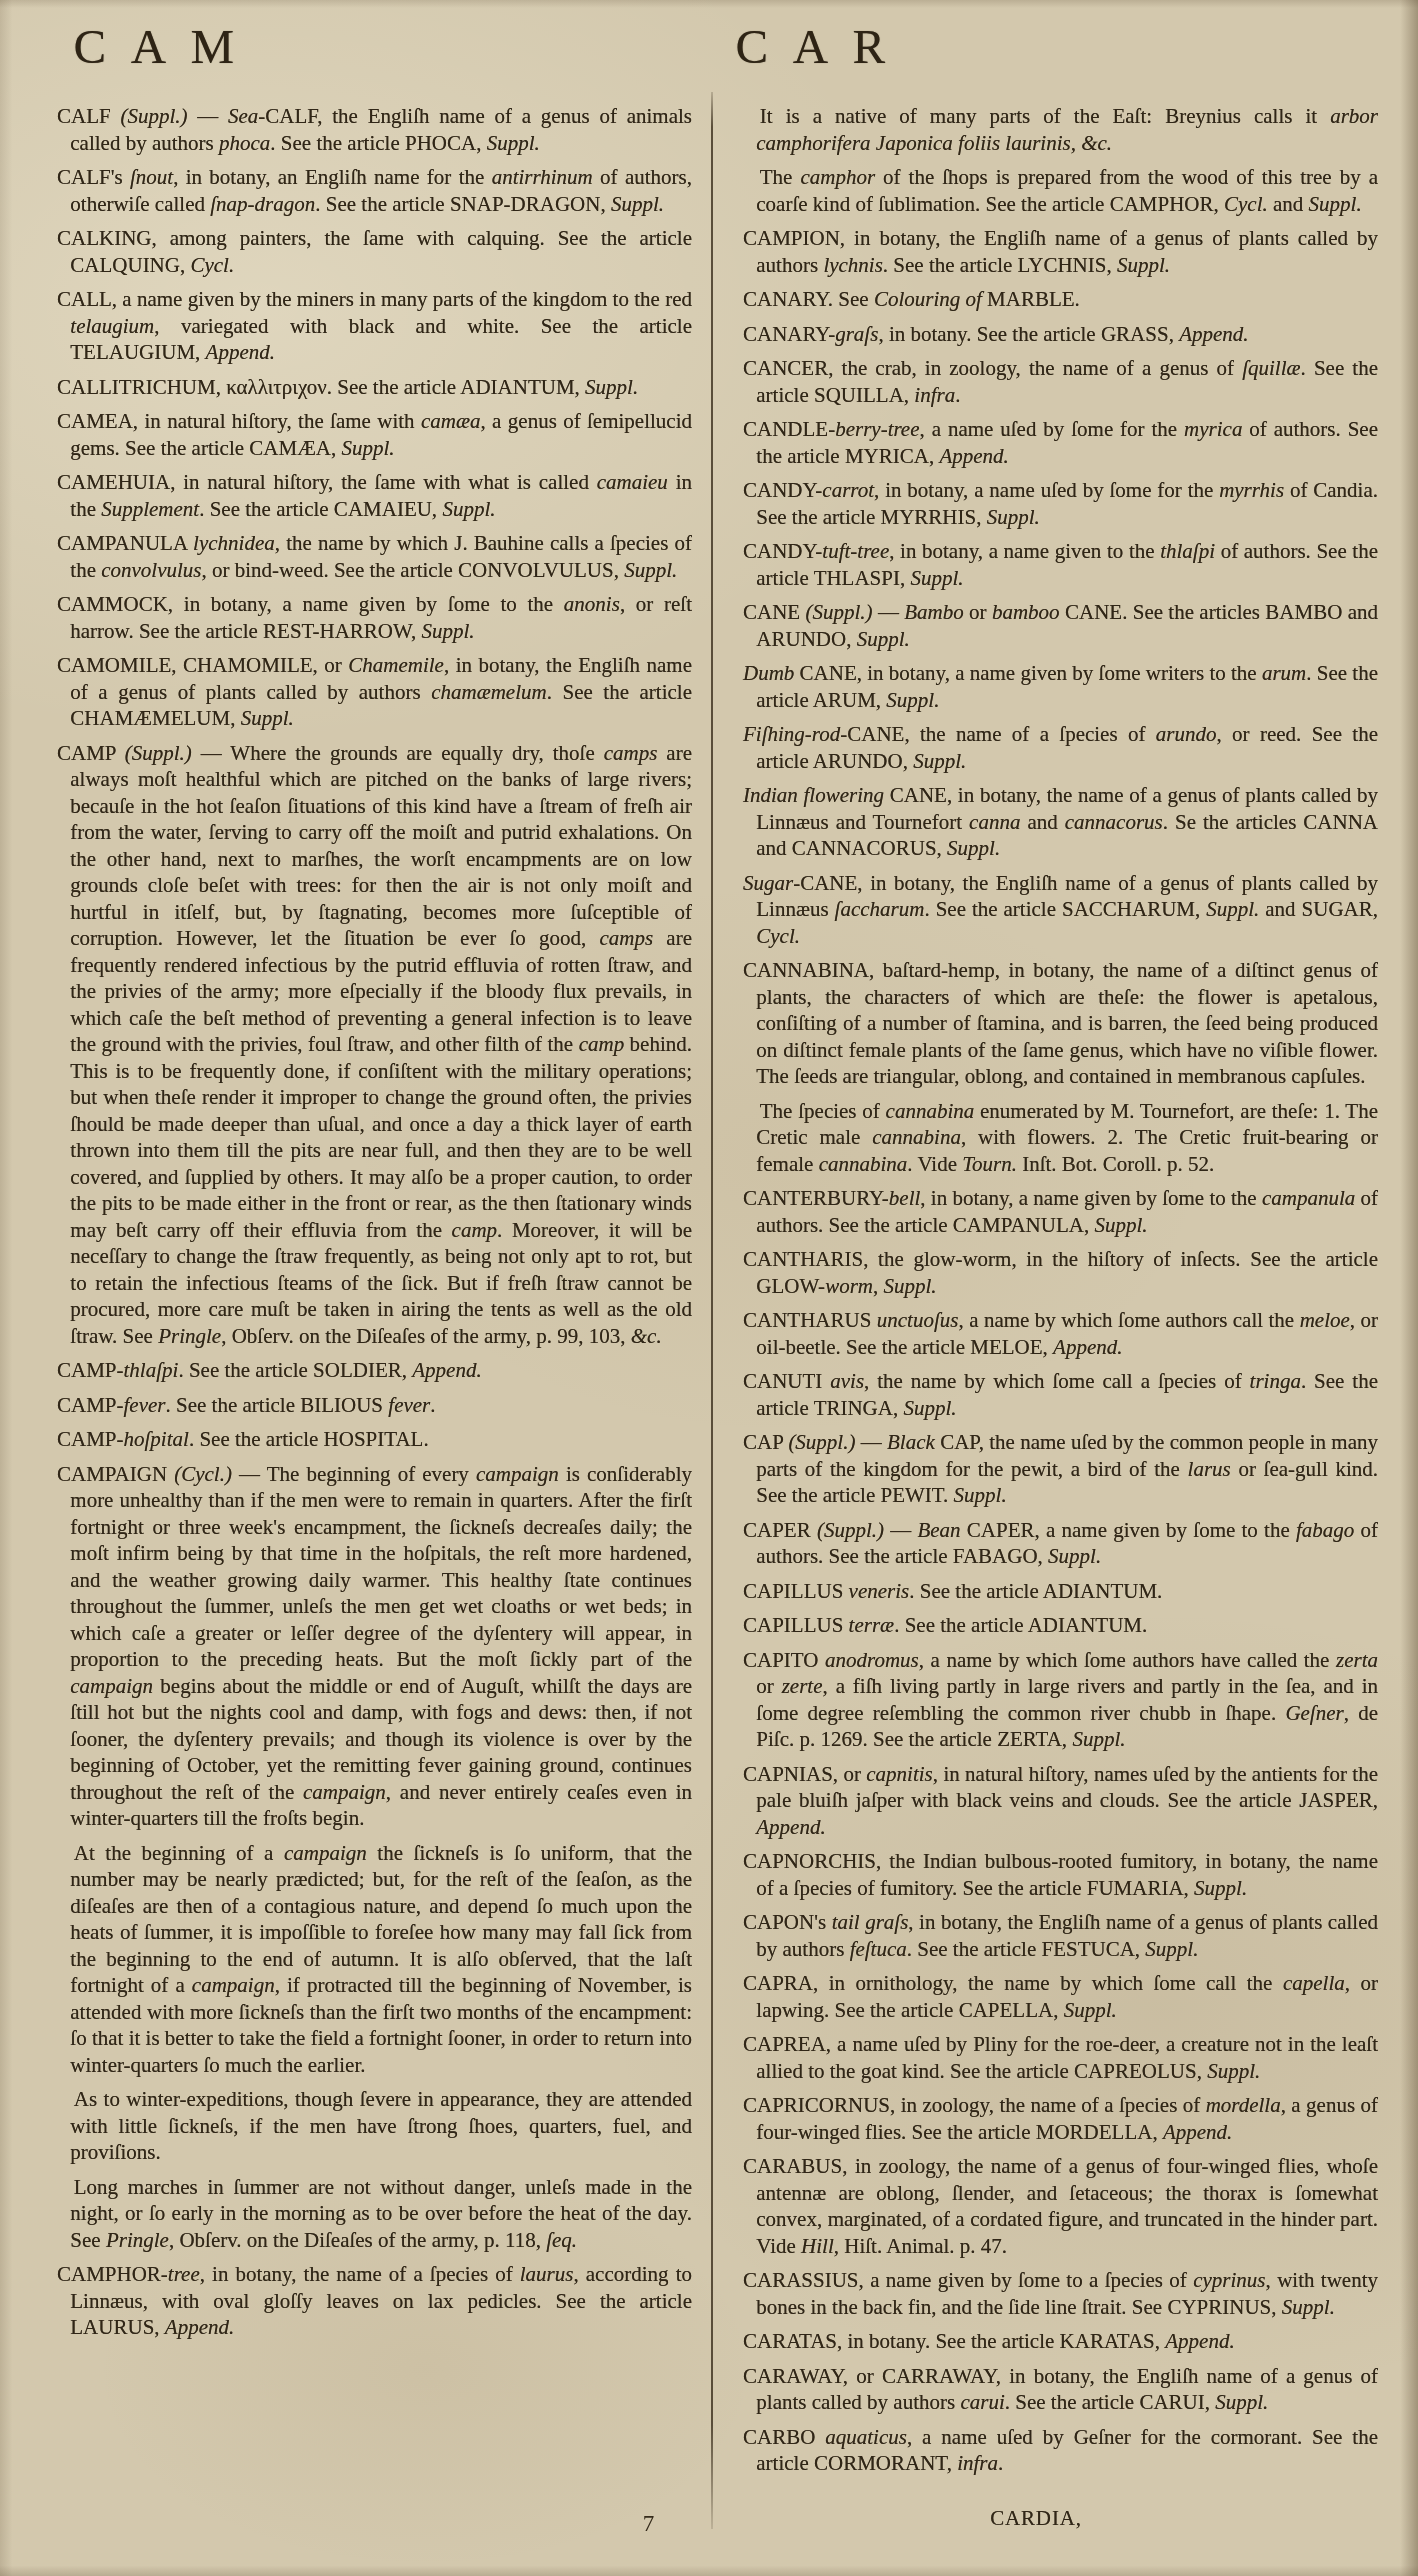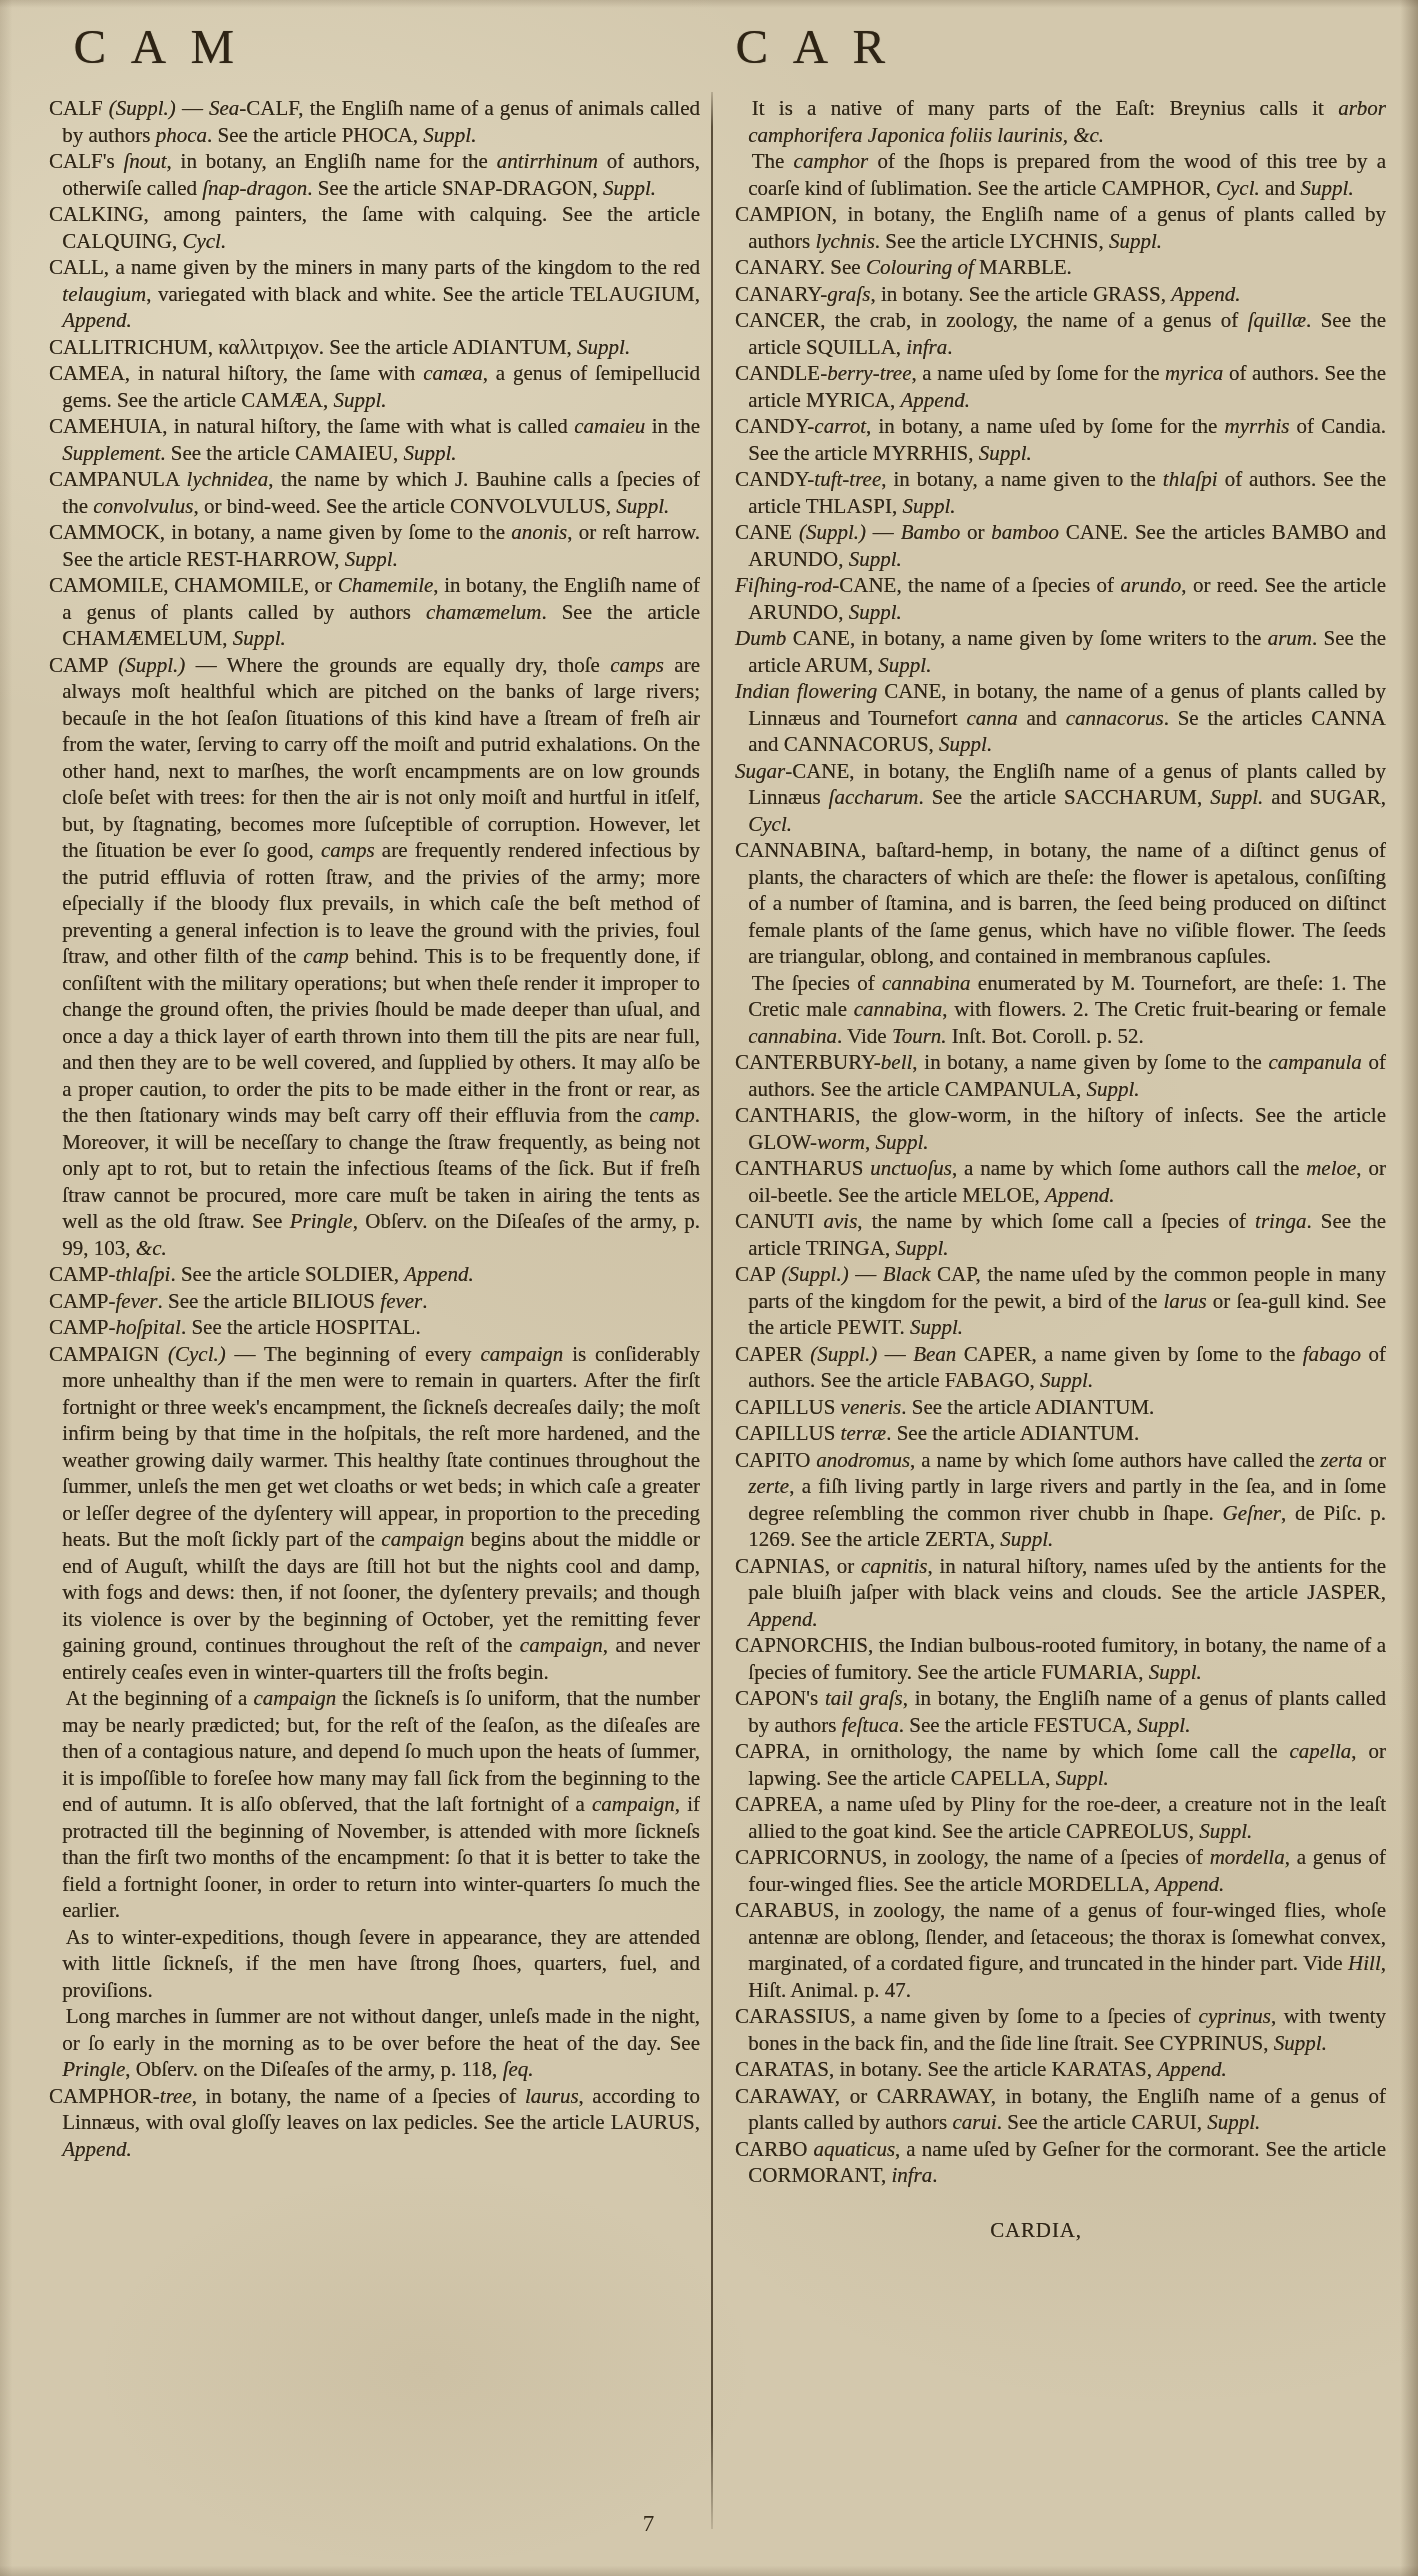--- a/index.html
+++ b/index.html
@@ -29,21 +29,21 @@
     position:absolute; left:711px; top:92px; width:1.8px; height:2437px;
     background:linear-gradient(to bottom, rgba(58,46,28,0.2), rgba(58,46,28,0.8) 35px, rgba(58,46,28,0.8) 2333px, rgba(58,46,28,0.15));
   }
   .col {
     position:absolute; top:95px; width:651px;
     font-size:21px; line-height:26.5px;
     text-shadow:0 0 0.6px rgba(48,38,23,0.65);
   }
   .col.col-left  { left:49px; }
   .col.col-right { left:735px; }
-  .col p { margin:0; padding-left:13.3px; text-indent:-13.3px; text-align:justify; }
+  .col p { margin:8px; padding-left:13.3px; text-indent:-13.3px; text-align:justify; }
   .col p.para { text-indent:3.5px; }
   .col p.catchword {
     text-align:center; padding-right:49px; padding-left:0;
     text-indent:0; margin-top:28px; letter-spacing:0.04em;
   }
   .col i { font-style:italic; }
   .signature-mark {
     position:absolute; left:631px; top:2511px; width:35px;
     font-size:23px; text-align:center; color:#352b1b;
   }
@@ -79,22 +79,22 @@
     <p class="para">It is a native of many parts of the Eaſt: Breynius calls it <i>arbor camphorifera Japonica foliis laurinis, &amp;c.</i></p>
     <p class="para">The <i>camphor</i> of the ſhops is prepared from the wood of this tree by a coarſe kind of ſublimation.  See the article CAMPHOR, <i>Cycl.</i> and <i>Suppl.</i></p>
     <p class="entry">CAMPION, in botany, the Engliſh name of a genus of plants called by authors <i>lychnis</i>.  See the article LYCHNIS, <i>Suppl.</i></p>
     <p class="entry">CANARY.  See <i>Colouring of</i> MARBLE.</p>
     <p class="entry">CANARY-<i>graſs</i>, in botany.  See the article GRASS, <i>Append.</i></p>
     <p class="entry">CANCER, the crab, in zoology, the name of a genus of <i>ſquillæ</i>.  See the article SQUILLA, <i>infra</i>.</p>
     <p class="entry">CANDLE-<i>berry-tree</i>, a name uſed by ſome for the <i>myrica</i> of authors.  See the article MYRICA, <i>Append.</i></p>
     <p class="entry">CANDY-<i>carrot</i>, in botany, a name uſed by ſome for the <i>myrrhis</i> of Candia.  See the article MYRRHIS, <i>Suppl.</i></p>
     <p class="entry">CANDY-<i>tuft-tree</i>, in botany, a name given to the <i>thlaſpi</i> of authors.  See the article THLASPI, <i>Suppl.</i></p>
     <p class="entry">CANE <i>(Suppl.)</i> — <i>Bambo</i> or <i>bamboo</i> CANE.  See the articles BAMBO and ARUNDO, <i>Suppl.</i></p>
+    <p class="entry"><i>Dumb</i> CANE, in botany, a name given by ſome writers to the <i>arum</i>.  See the article ARUM, <i>Suppl.</i></p>
     <p class="entry"><i>Fiſhing-rod</i>-CANE, the name of a ſpecies of <i>arundo</i>, or reed. See the article ARUNDO, <i>Suppl.</i></p>
-    <p class="entry"><i>Dumb</i> CANE, in botany, a name given by ſome writers to the <i>arum</i>.  See the article ARUM, <i>Suppl.</i></p>
     <p class="entry"><i>Indian flowering</i> CANE, in botany, the name of a genus of plants called by Linnæus and Tournefort <i>canna</i> and <i>cannacorus</i>.  Se the articles CANNA and CANNACORUS, <i>Suppl.</i></p>
     <p class="entry"><i>Sugar</i>-CANE, in botany, the Engliſh name of a genus of plants called by Linnæus <i>ſaccharum</i>.  See the article SACCHARUM, <i>Suppl.</i> and SUGAR, <i>Cycl.</i></p>
     <p class="entry">CANNABINA, baſtard-hemp, in botany, the name of a diſtinct genus of plants, the characters of which are theſe: the flower is apetalous, conſiſting of a number of ſtamina, and is barren, the ſeed being produced on diſtinct female plants of the ſame genus, which have no viſible flower.  The ſeeds are triangular, oblong, and contained in membranous capſules.</p>
     <p class="para">The ſpecies of <i>cannabina</i> enumerated by M. Tournefort, are theſe: 1. The Cretic male <i>cannabina</i>, with flowers.  2. The Cretic fruit-bearing or female <i>cannabina</i>.  Vide <i>Tourn.</i> Inſt. Bot. Coroll. p. 52.</p>
     <p class="entry">CANTERBURY-<i>bell</i>, in botany, a name given by ſome to the <i>campanula</i> of authors.  See the article CAMPANULA, <i>Suppl.</i></p>
     <p class="entry">CANTHARIS, the glow-worm, in the hiſtory of inſects.  See the article GLOW-<i>worm</i>, <i>Suppl.</i></p>
     <p class="entry">CANTHARUS <i>unctuoſus</i>, a name by which ſome authors call the <i>meloe</i>, or oil-beetle.  See the article MELOE, <i>Append.</i></p>
     <p class="entry">CANUTI <i>avis</i>, the name by which ſome call a ſpecies of <i>tringa</i>.  See the article TRINGA, <i>Suppl.</i></p>
     <p class="entry">CAP <i>(Suppl.)</i> — <i>Black</i> CAP, the name uſed by the common people in many parts of the kingdom for the pewit, a bird of the <i>larus</i> or ſea-gull kind.  See the article PEWIT. <i>Suppl.</i></p>
     <p class="entry">CAPER <i>(Suppl.)</i> — <i>Bean</i> CAPER, a name given by ſome to the <i>fabago</i> of authors.  See the article FABAGO, <i>Suppl.</i></p>

